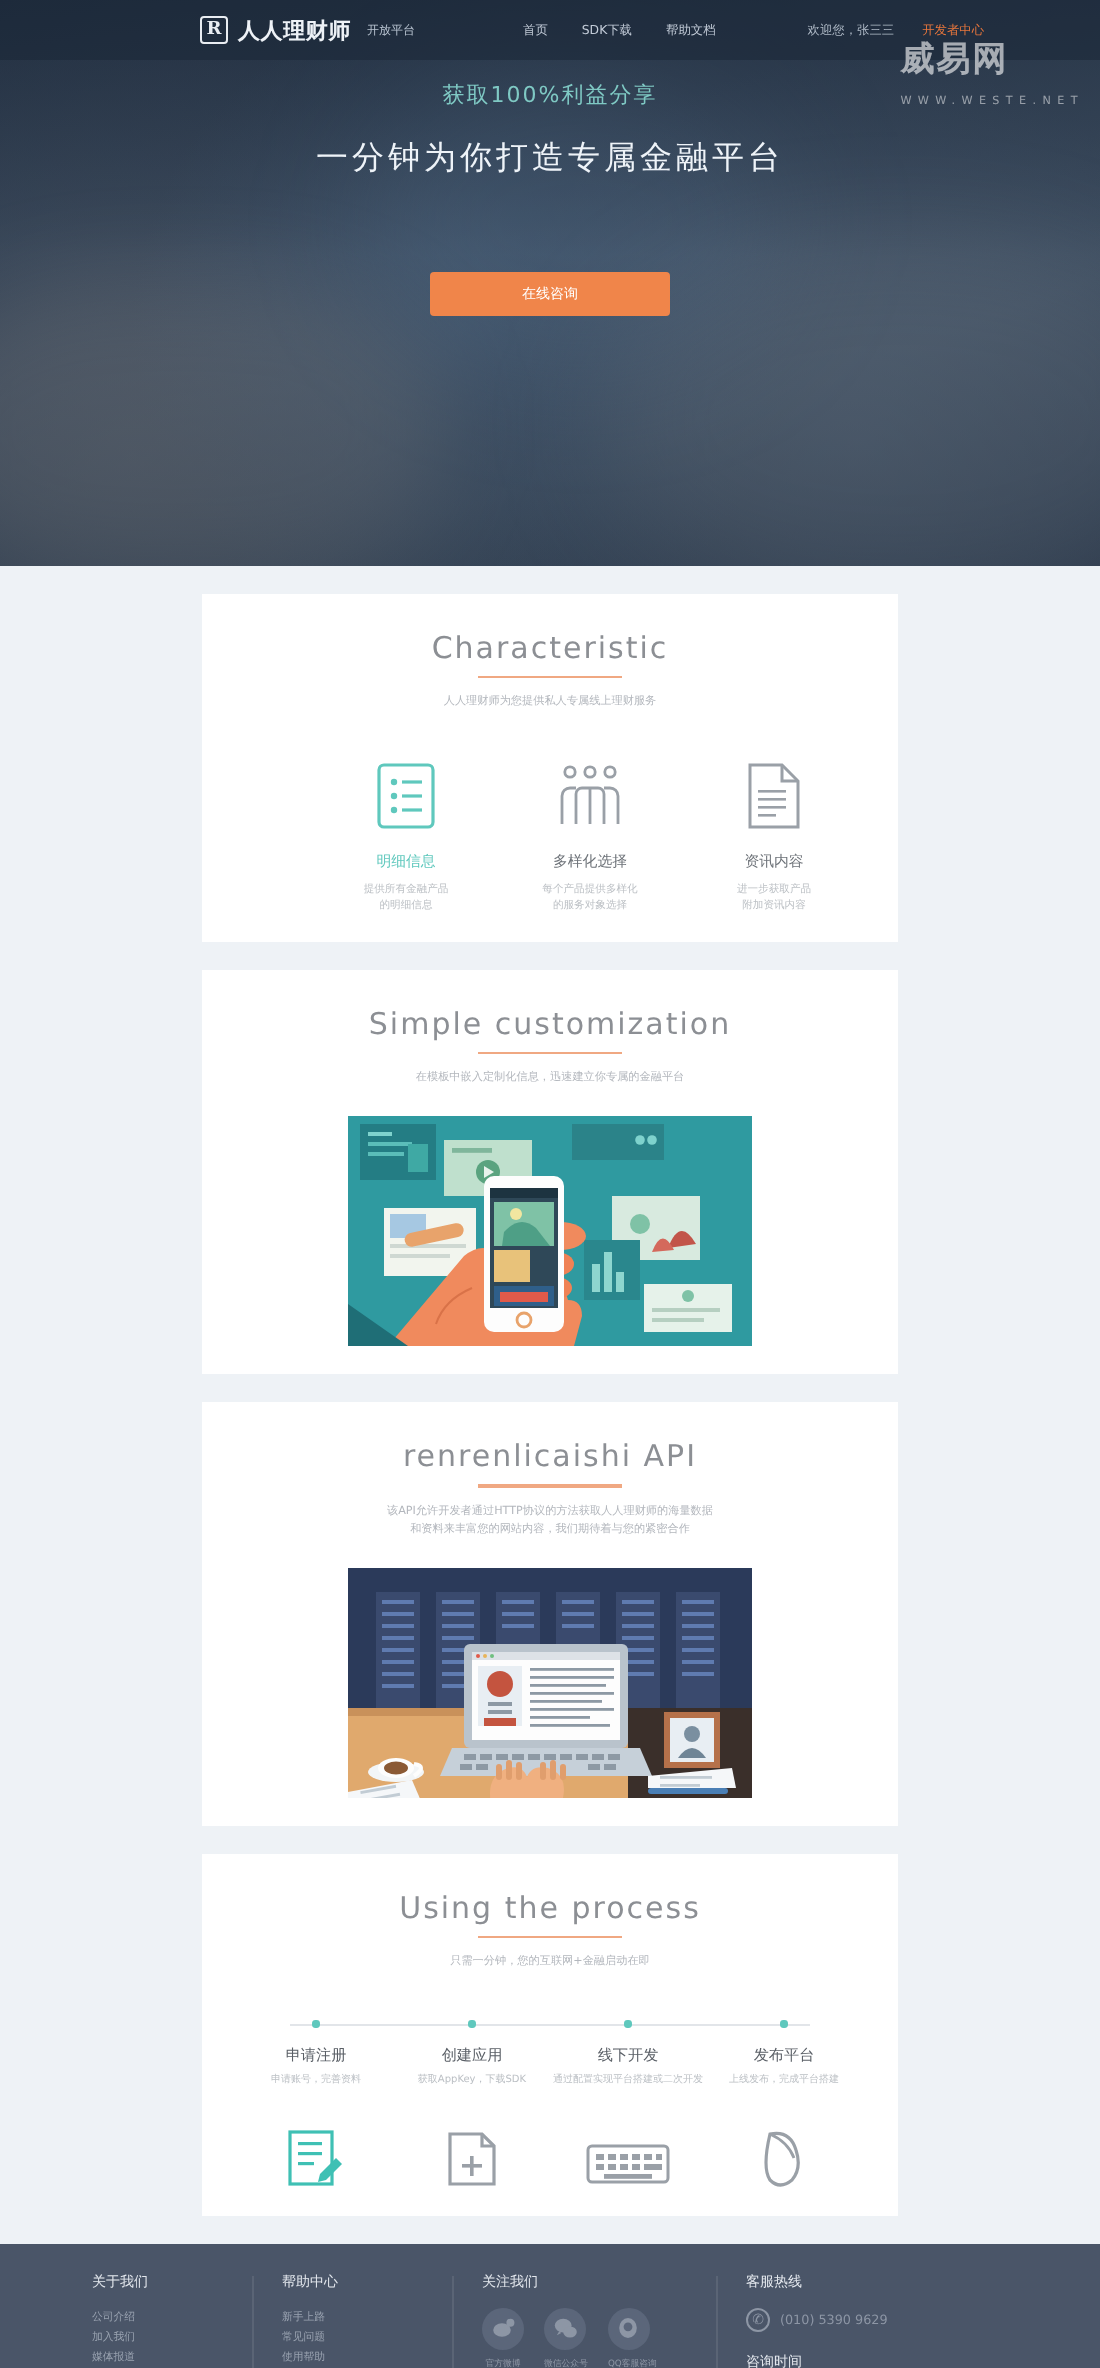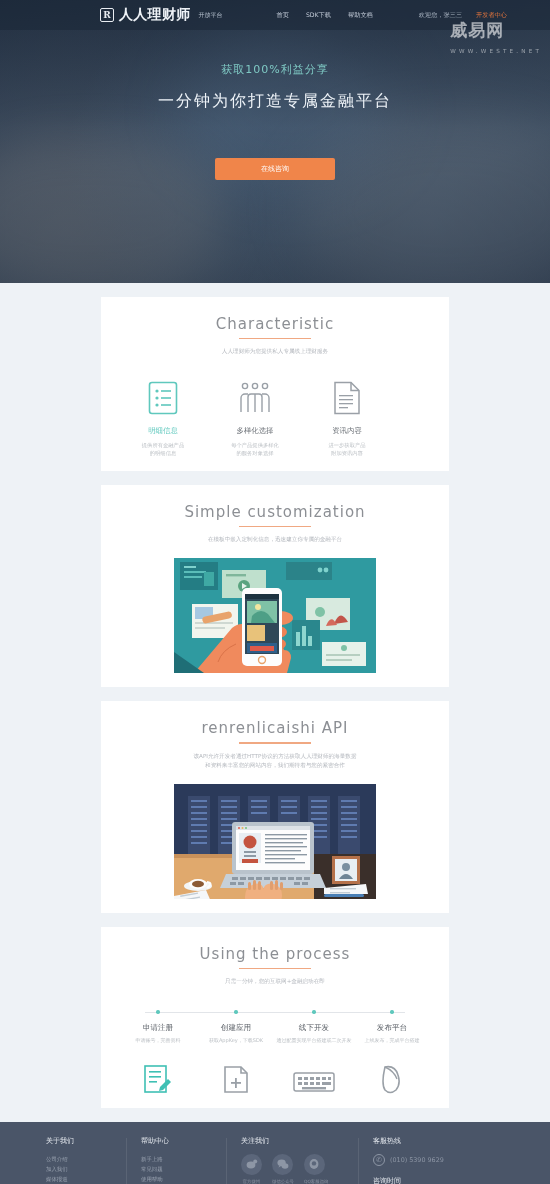--- a/index.html
+++ b/index.html
@@ -36,35 +36,35 @@
     position:absolute; z-index:6; top:0; left:0; right:0; height:30px;
     display:flex; align-items:center; padding:0 14px;
     background:rgba(26,38,54,.55);
   }
   .brand{display:flex;align-items:center;gap:5px;margin-left:86px;}
   .brand-mark{
     width:14px;height:14px;border:1.3px solid #e9edf2;border-radius:2px;
     color:#e9edf2;font-size:9px;line-height:12px;text-align:center;font-weight:bold;
     font-family:"DejaVu Serif","Liberation Serif",serif;
   }
-  .brand-name{color:#eef2f7;font-size:14px;font-weight:bold;letter-spacing:.3px;}
+  .brand-name{color:#eef2f7;font-size:11px;font-weight:bold;letter-spacing:.3px;}
   .brand-sub{color:#b9c4d1;font-size:6px;margin-left:3px;}
   .nav-links{display:flex;align-items:center;gap:17px;margin-left:54px;}
   .nav-links a{color:#c3ccd8;font-size:6.2px;text-decoration:none;}
   .nav-right{display:flex;align-items:center;gap:14px;margin-left:46px;}
   .nav-right .welcome{color:#aeb9c6;font-size:6.2px;}
   .nav-right .dev{color:#e8763c;font-size:6.2px;}
   .watermark{
     position:absolute;right:8px;top:20px;z-index:7;color:rgba(255,255,255,.60);
     font-size:17px;font-weight:bold;letter-spacing:1px;line-height:20px;
     font-family:"DejaVu Sans","Liberation Sans",sans-serif;
   }
   .watermark .wm-sub{display:block;font-size:5.6px;letter-spacing:3.2px;font-weight:normal;text-align:right;margin-top:1px;color:rgba(255,255,255,.5);}
 
-  .hero-inner{position:relative;z-index:5;text-align:center;padding-top:62px;}
+  .hero-inner{position:relative;z-index:5;text-align:center;padding-top:40px;}
   .hero-kicker{color:#7fc9c4;font-size:11px;letter-spacing:1px;}
   .hero-title{color:#eef3f8;font-size:16px;letter-spacing:2px;margin-top:14px;font-weight:normal;}
   .hero-btn{
     display:inline-block;margin-top:46px;width:120px;height:22px;line-height:22px;
     background:#f0854a;color:#fff;font-size:7px;border-radius:2px;border:none;cursor:pointer;
     font-family:inherit;
   }
 
   
   .card{
@@ -76,21 +76,21 @@
     width:0;height:0;border-left:7px solid transparent;border-right:7px solid transparent;
     border-top:7px solid #eef2f6;
   }
   .sec-title{
     text-align:center;color:#8c8f94;font-size:15px;letter-spacing:1px;font-weight:normal;
     font-family:"DejaVu Sans","Liberation Sans",sans-serif;
   }
   .sec-rule{width:72px;height:1.2px;background:#f0a882;margin:5px auto 0;}
   .sec-sub{text-align:center;color:#b3b7bd;font-size:5.6px;margin-top:8px;line-height:9px;}
 
-  .features{display:flex;justify-content:flex-start;margin-top:22px;padding:0 16px;}
+  .features{display:flex;justify-content:flex-end;margin-top:22px;padding:0 16px;}
   .feature{width:92px;text-align:center;}
   .feat-icon{height:40px;display:flex;align-items:center;justify-content:center;}
   .feat-name{font-size:7.4px;margin-top:8px;}
   .feat-name.teal{color:#5fc8bd;}
   .feat-name.gray{color:#6e7379;}
   .feat-desc{color:#bcc0c5;font-size:5.3px;line-height:8px;margin-top:5px;}
 
   
   .illus{width:202px;height:115px;margin:14px auto 0;position:relative;overflow:hidden;}
 

